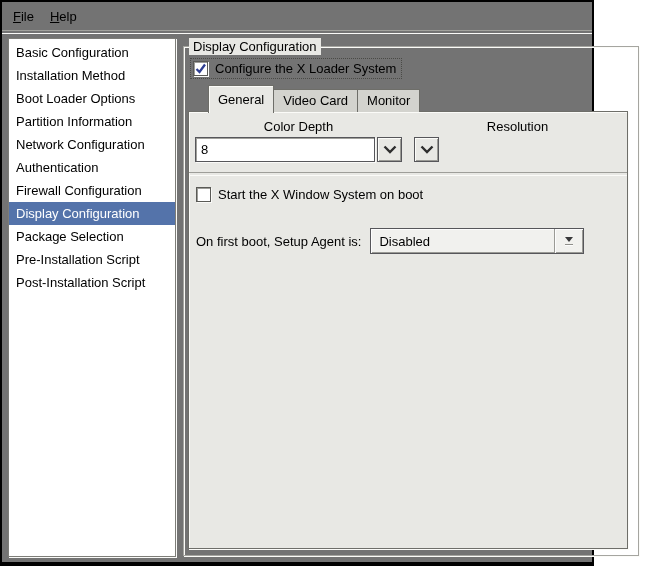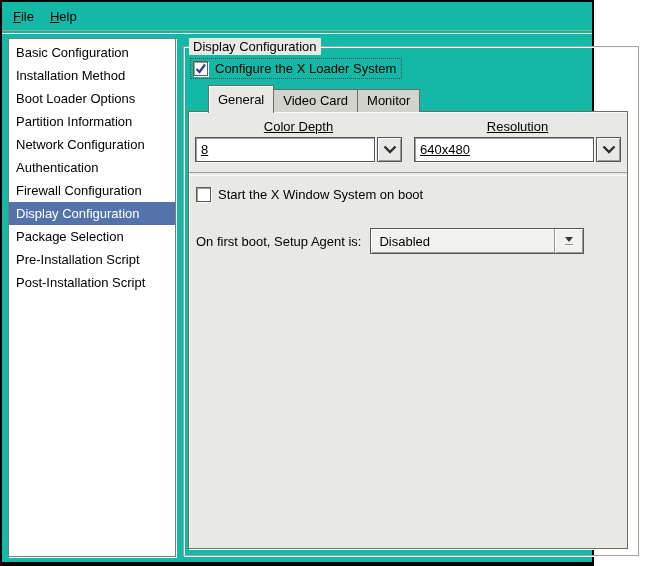--- a/index.html
+++ b/index.html
@@ -1,19 +1,19 @@
 <!DOCTYPE html>
 <html><head>
 <meta charset="utf-8">
 <style>
   html,body { margin:0; padding:0; background:#fff; }
   body { width:646px; height:566px; overflow:hidden;
          font-family:"Liberation Sans","DejaVu Sans",sans-serif; color:#000; }
   .window { position:relative; width:594px; height:566px; box-sizing:border-box;
-            border:2px solid #000; border-bottom-width:4px; background:#14b8a6; }
+            border:2px solid #000; border-bottom-width:4px; background:#737373; }
 
   
   .menubar { position:absolute; top:0; left:0; right:0; height:28px;
              display:flex; align-items:center; padding-left:3px; }
   .menu-item { display:inline-block; padding:5px 8px; font-size:13px; cursor:default; }
   .menu-item::first-letter { text-decoration:underline; }
   .menubar-sep { position:absolute; top:28px; left:0; right:0; height:2px;
                  border-top:1px solid #a2a29d; border-bottom:1px solid #fafaf8; }
 
   
@@ -51,21 +51,21 @@
   .tab { font-size:13px; padding:3px 9px 4px; background:#d3d3ce;
          border:1px solid #6e6e69; border-bottom:none; margin-right:-1px;
          white-space:nowrap; cursor:default; }
   .tab.active { background:#e8e8e4; padding:6px 9px; margin-bottom:-1px;
                 box-shadow:inset 1px 1px 0 #fbfbf8; }
   .page { position:absolute; top:26px; left:0; right:0; bottom:0; background:#e8e8e4;
           border:1px solid #6e6e69; box-shadow:1px 1px 0 #fbfbf8, inset 1px 1px 0 #fbfbf8;
           z-index:1; }
 
   
-  .combo-row { display:flex; gap:12px; padding:0 6px;text-decoration:underline; }
+  .combo-row { display:flex; gap:12px; padding:0 6px; }
   .combo-col { flex:1; min-width:0; }
   .combo-label { text-align:center; font-size:13px; margin:7px 0 3px; }
   .combo { display:flex; gap:2px; }
   .combo-entry { flex:1; min-width:0; height:25px; box-sizing:border-box;
                  border:1px solid #56565a; box-shadow:inset 1px 1px 0 #a0a09b, 1px 1px 0 #fafaf8;
                  padding:0 5px; font:13px "Liberation Sans","DejaVu Sans",sans-serif;
                  background:#fff; outline:none; border-radius:0; }
   .combo-btn { width:25px; height:25px; flex:none; box-sizing:border-box; background:#e8e8e4;
                border:1px solid #56565a;
                box-shadow:inset 1px 1px 0 #fbfbf8, inset -1px -1px 0 #9a9a95;
@@ -151,21 +151,20 @@
                   <svg width="14" height="9" viewBox="0 0 14 9">
                     <polyline points="1.5,1.5 7,7 12.5,1.5" fill="none" stroke="#2e2e2e" stroke-width="2.4"></polyline>
                   </svg>
                 </span>
               </button>
             </div>
           </div>
           <div class="combo-col">
             <div class="combo-label">Resolution</div>
             <div class="combo">
-              <input class="combo-entry" type="text" value="640x480" style="">
               <button class="combo-btn">
                 <span>
                   <svg width="14" height="9" viewBox="0 0 14 9">
                     <polyline points="1.5,1.5 7,7 12.5,1.5" fill="none" stroke="#2e2e2e" stroke-width="2.4"></polyline>
                   </svg>
                 </span>
               </button>
             </div>
           </div>
         </div>

